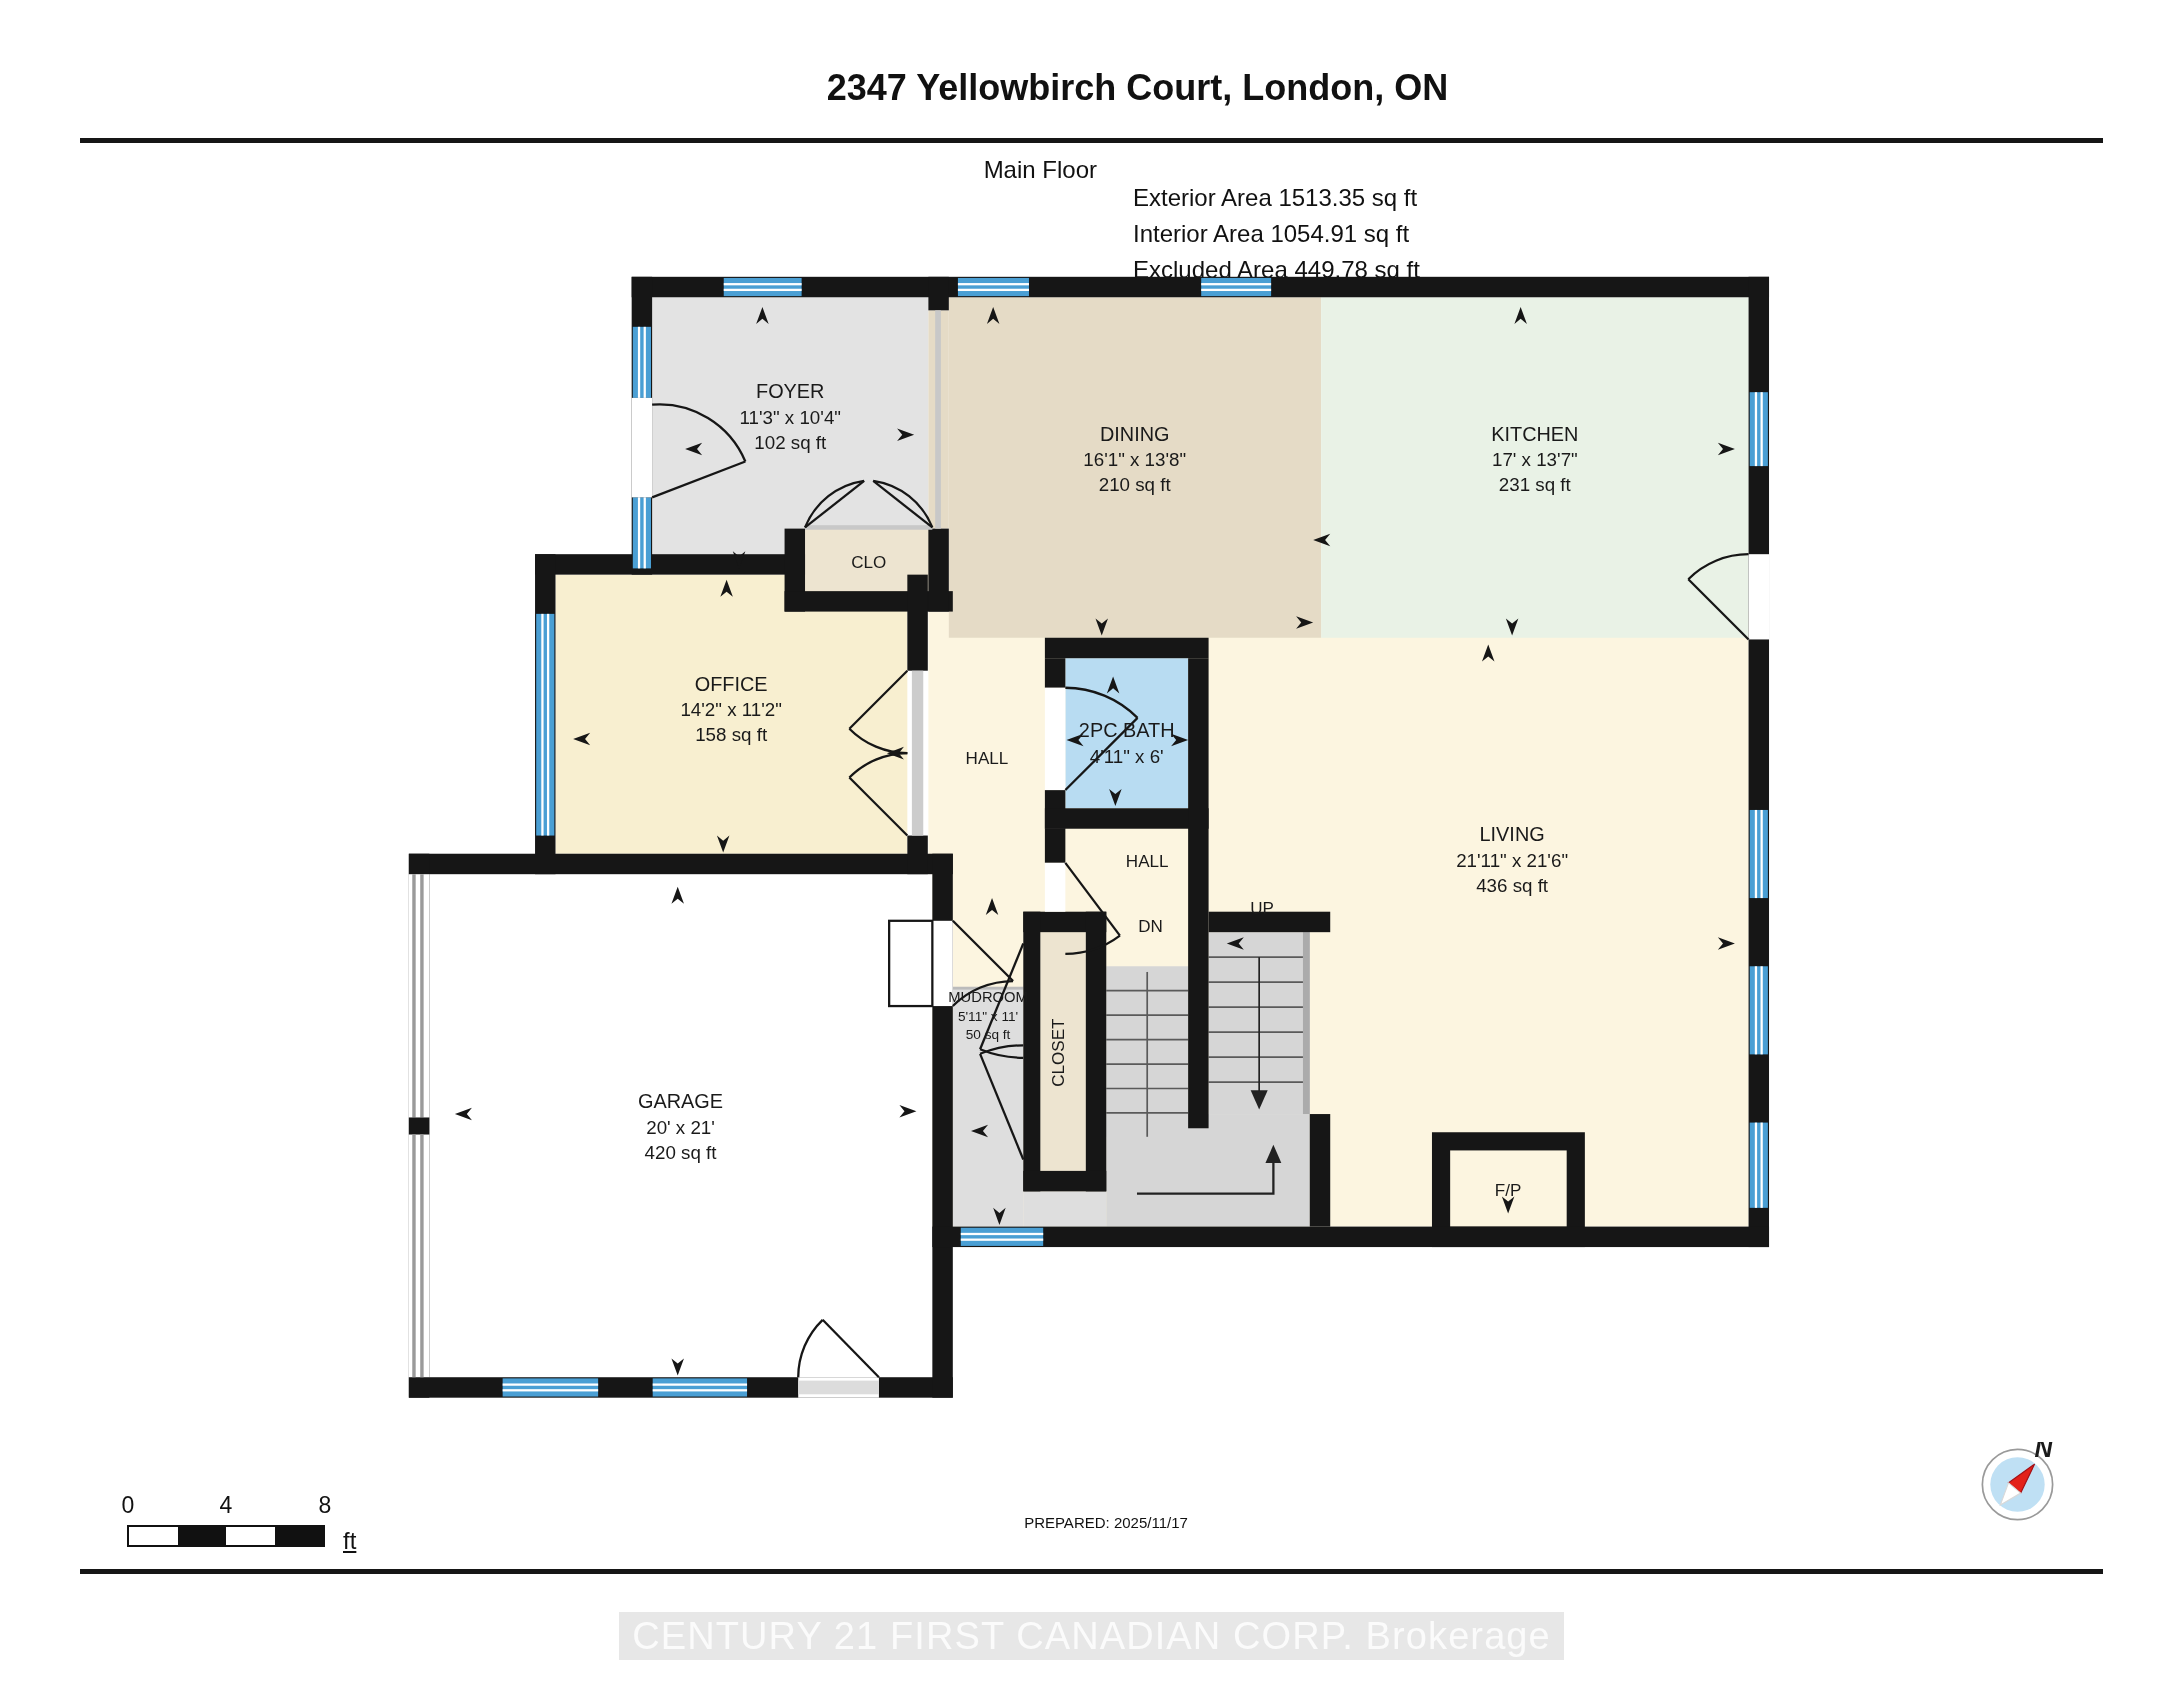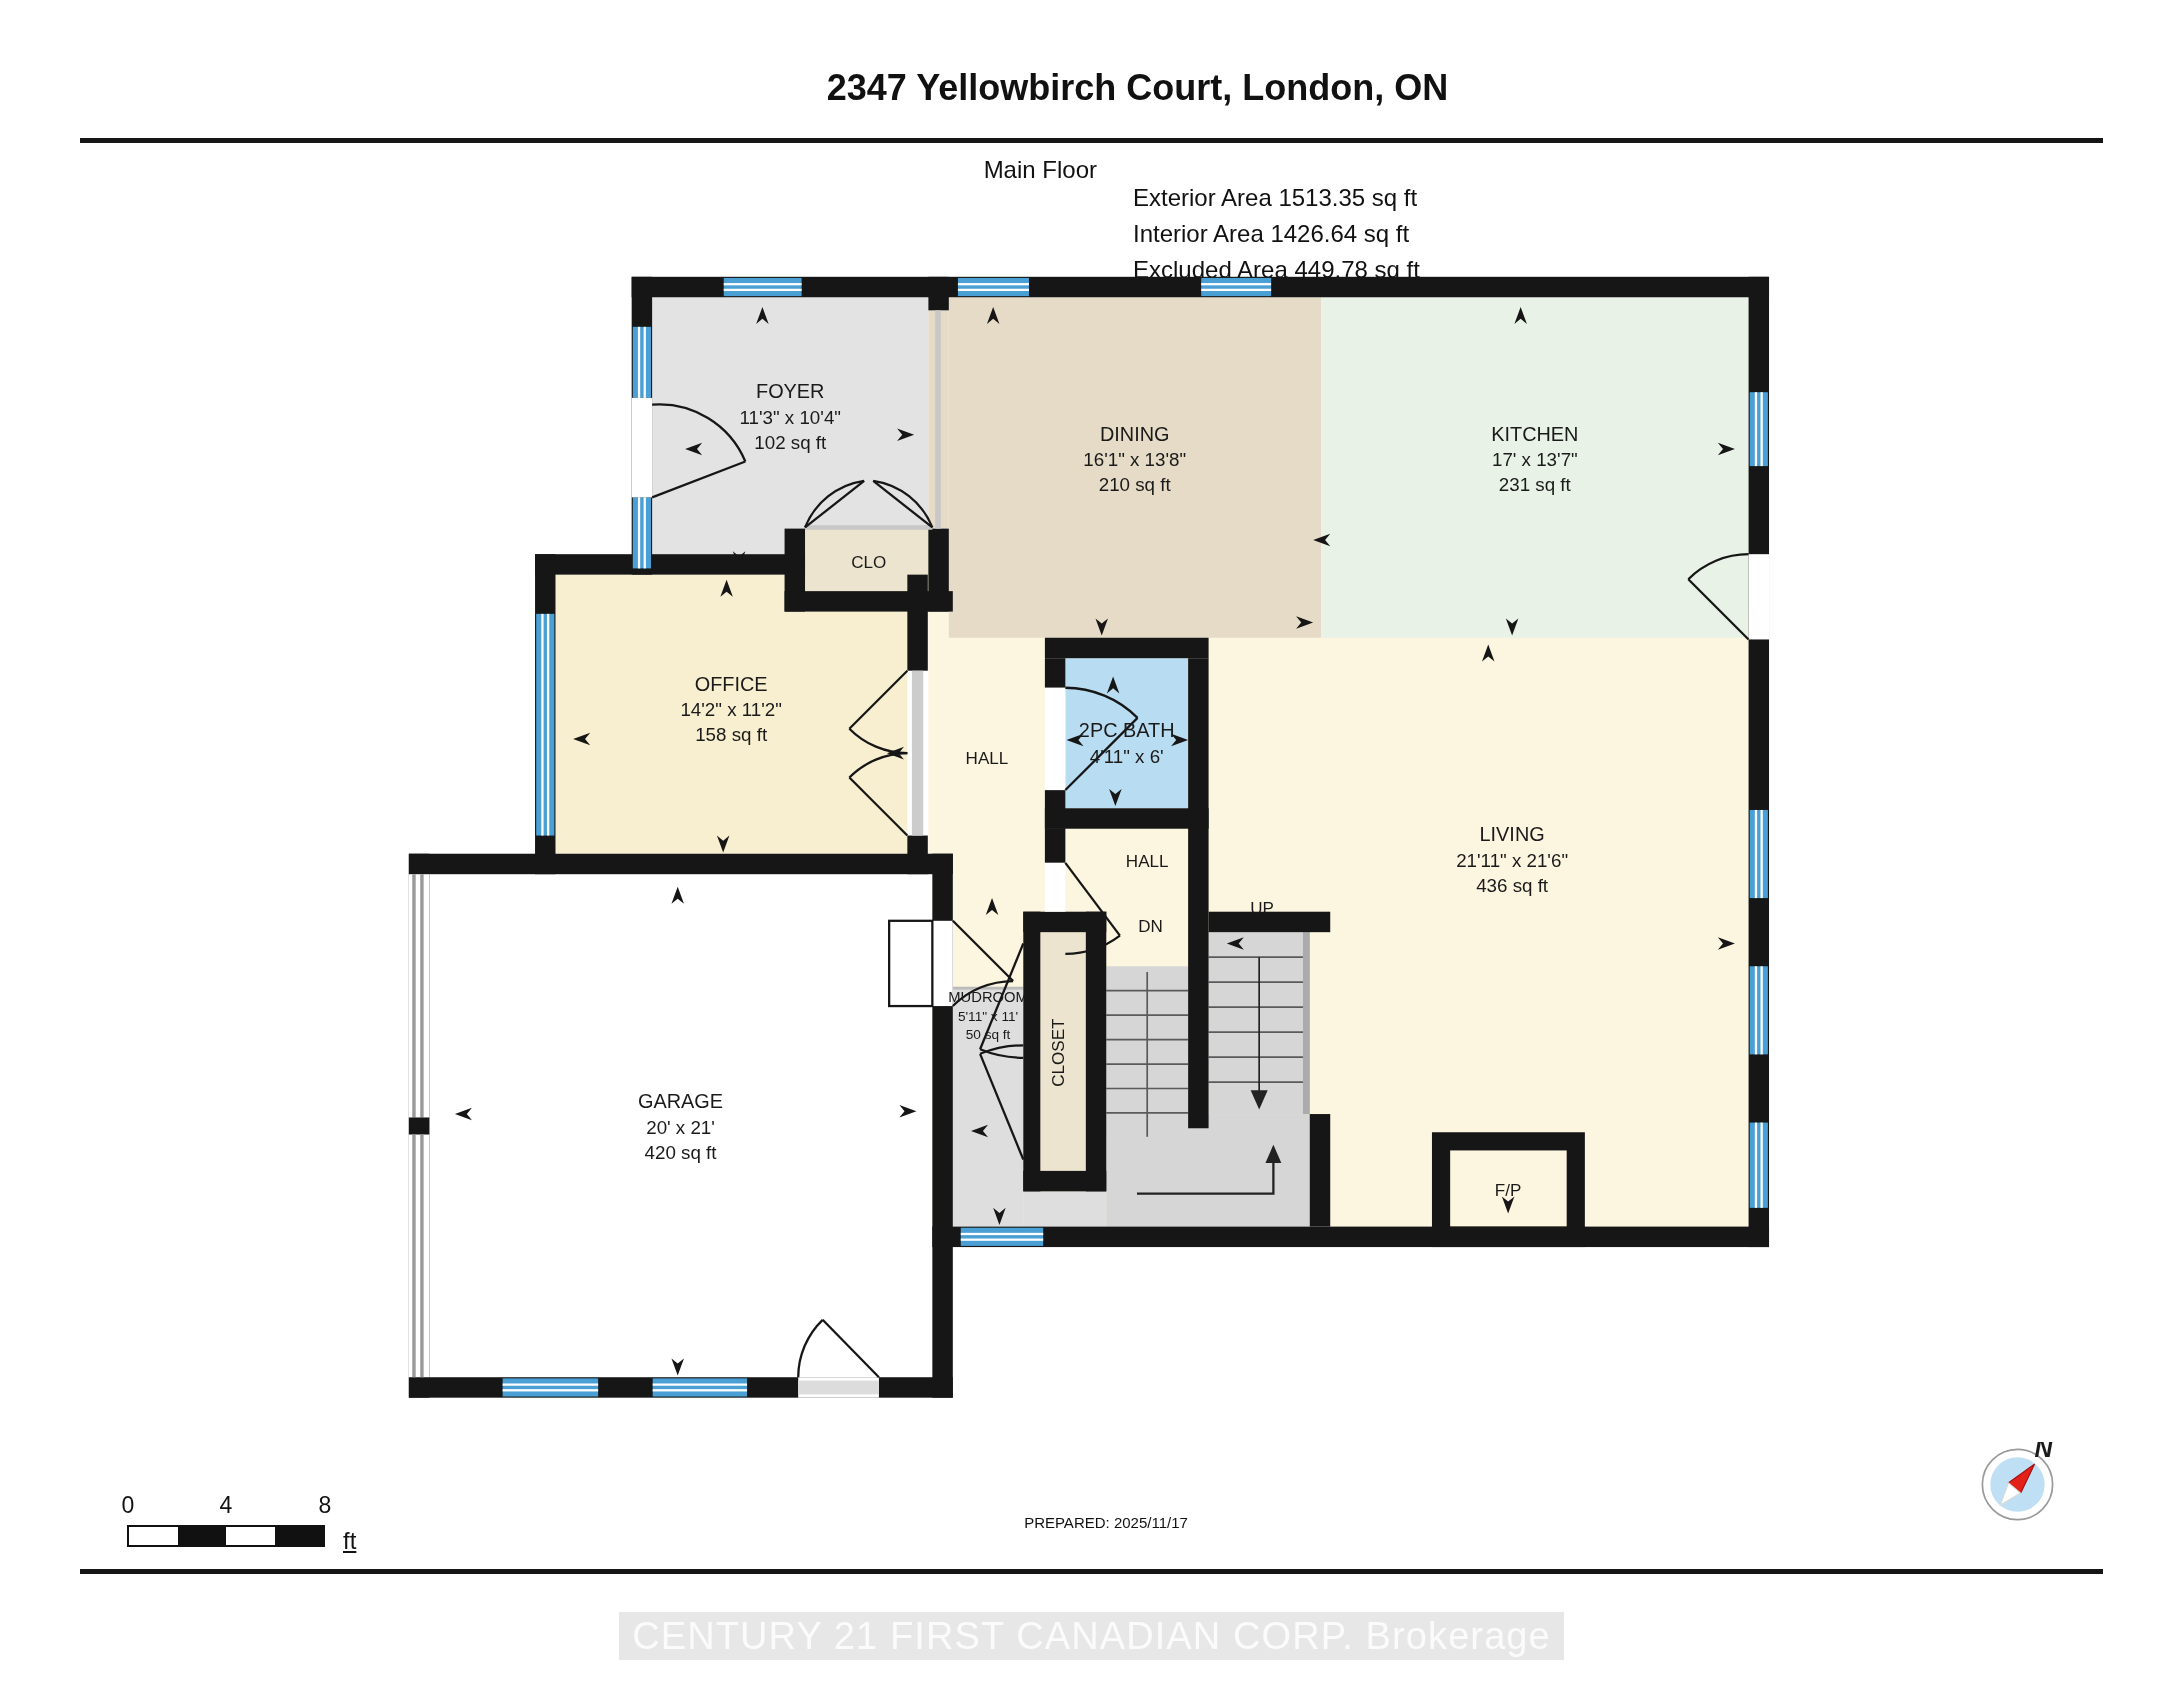--- a/index.html
+++ b/index.html
@@ -38,21 +38,21 @@
 <body>
 
 <div class="page">
 
   <div class="title">2347 Yellowbirch Court, London, ON</div>
   <div class="rule rule-top"></div>
 
   <div class="floor-label">Main Floor</div>
   <div class="areas">
     <div>Exterior Area 1513.35 sq ft</div>
-    <div>Interior Area 1426.64 sq ft</div>
+    <div>Interior Area 1054.91 sq ft</div>
     <div>Excluded Area 449.78 sq ft</div>
   </div>
 
   <svg class="plan-svg" viewBox="0 0 3840 2968">
 
     <g>
       <rect x="1633" y="1076" width="1443" height="1082" fill="#fcf5e0"></rect>
       <rect x="1669" y="523" width="655" height="599" fill="#e5dbc6"></rect>
       <rect x="2324" y="523" width="752" height="599" fill="#e9f2e6"></rect>
       <rect x="977" y="1011" width="619" height="491" fill="#f8efd0"></rect>

